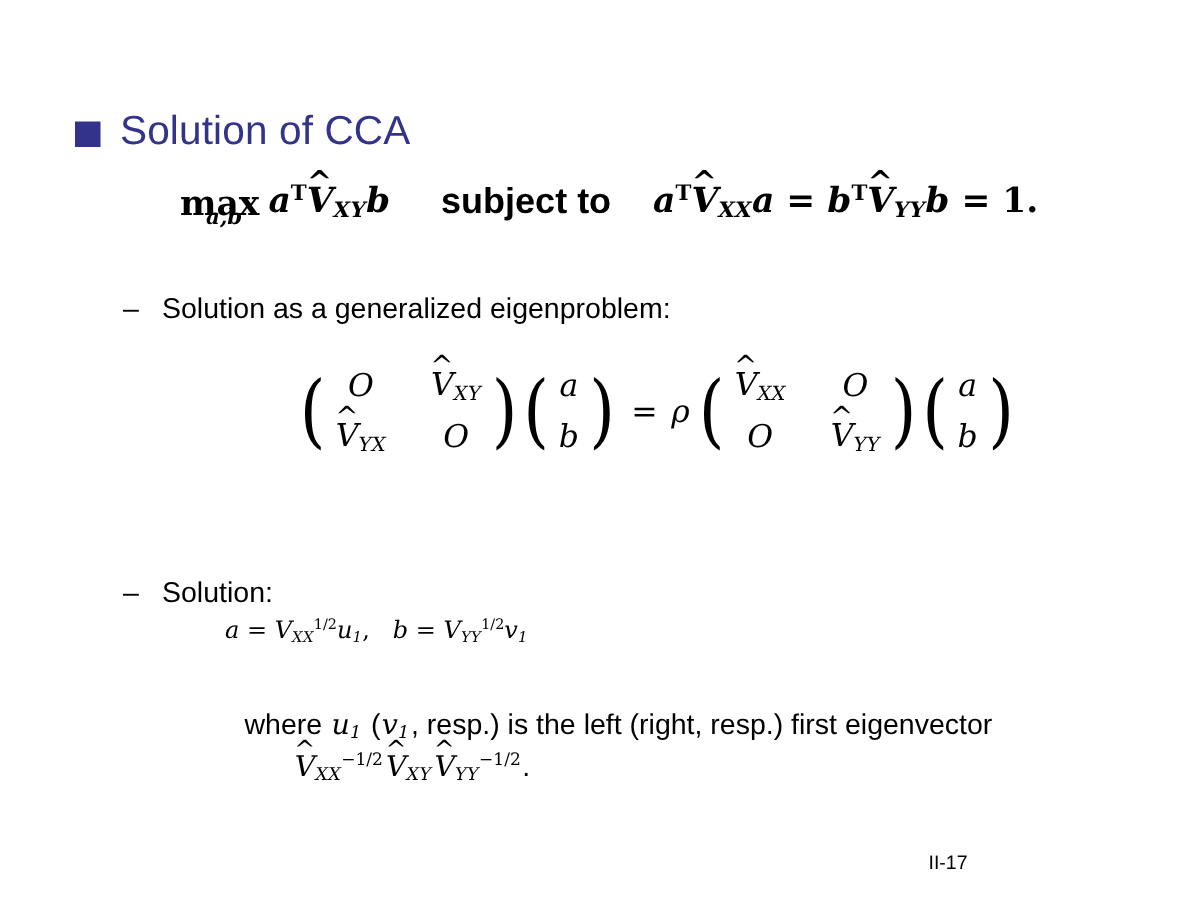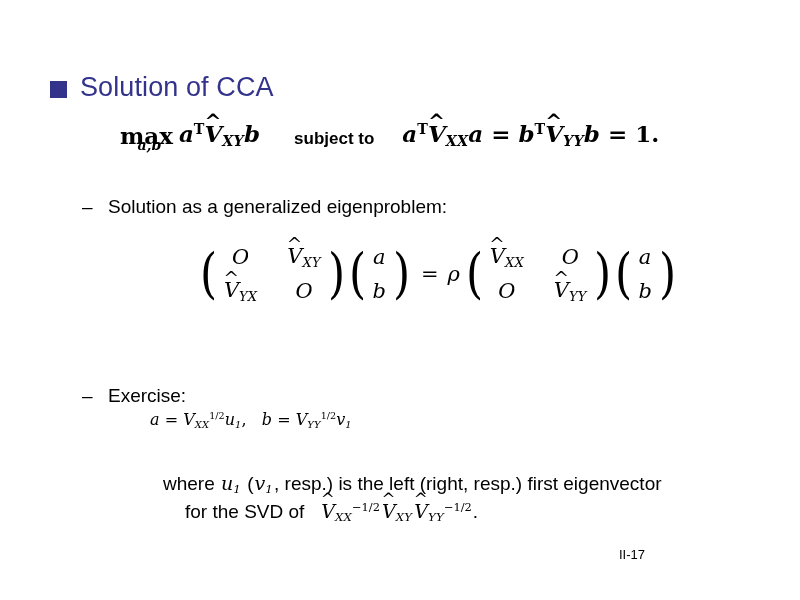--- a/index.html
+++ b/index.html
@@ -104,21 +104,21 @@
     left: 50%;
     transform: translateX(-50%);
     top: 1.02em;
     font-size: 0.62em;
     font-style: italic;
     white-space: nowrap;
   }
   .subject-to {
     font-family: "Liberation Sans", sans-serif;
     font-style: normal;
-    font-size: 17px;
+    font-size: 24px;
     padding: 0 28px 0 34px;
   }
 
   
   .dash-line {
     position: absolute;
     display: flex;
     align-items: baseline;
     font-size: 19px;
     white-space: nowrap;
@@ -208,21 +208,21 @@
   .inline-math {
     font-family: "DejaVu Serif", "Liberation Serif", serif;
     font-style: italic;
     padding: 0 1px;
   }
 
   
   .page-number {
     position: absolute;
     right: 28px;
-    top: 547px;
+    top: 567px;
     font-size: 13px;
     color: #000000;
   }
 </style>
 </head>
 <body>
 
 <div class="slide">
 
   <div class="title-row">
@@ -291,41 +291,40 @@
     <span class="mat one-col math">
       <span>a</span>
       <span>b</span>
     </span>
     <span class="paren">)</span>
   </div>
 
 
   <div class="dash-line" id="solution">
     <span class="dash">–</span>
-    <span>Exercise:</span>
+    <span>Solution:</span>
   </div>
 
   <div class="sol-formula math">
     <span>a</span>
     <span class="mathup">=</span>
     <span>V</span><span class="sub">XX</span><span class="frac-sup">1/2</span><span>u</span><span class="sub">1</span><span class="mathup">,</span>
     &nbsp;
     <span>b</span>
     <span class="mathup">=</span>
     <span>V</span><span class="sub">YY</span><span class="frac-sup">1/2</span><span>v</span><span class="sub">1</span>
   </div>
 
   <div class="where-block">
     <div class="l1">
       <span>where</span>
       <span class="inline-math"><span>u</span><span class="sub">1</span></span>
       <span>(</span><span class="inline-math"><span>v</span><span class="sub">1</span></span><span>, resp.) is the left (right, resp.) first eigenvector</span>
     </div>
     <div class="l2">
-      <span>for the SVD of</span>
       &nbsp;
       <span class="inline-math"><span class="hatwrap"><span class="hatmark">^</span><span>V</span></span><span class="sub">XX</span><span class="frac-sup">−1/2</span></span><span class="inline-math"><span class="hatwrap"><span class="hatmark">^</span><span>V</span></span><span class="sub">XY</span></span><span class="inline-math"><span class="hatwrap"><span class="hatmark">^</span><span>V</span></span><span class="sub">YY</span><span class="frac-sup">−1/2</span></span><span>.</span>
     </div>
   </div>
 
   <div class="page-number">II-17</div>
 
 </div>
 
 </body></html>

